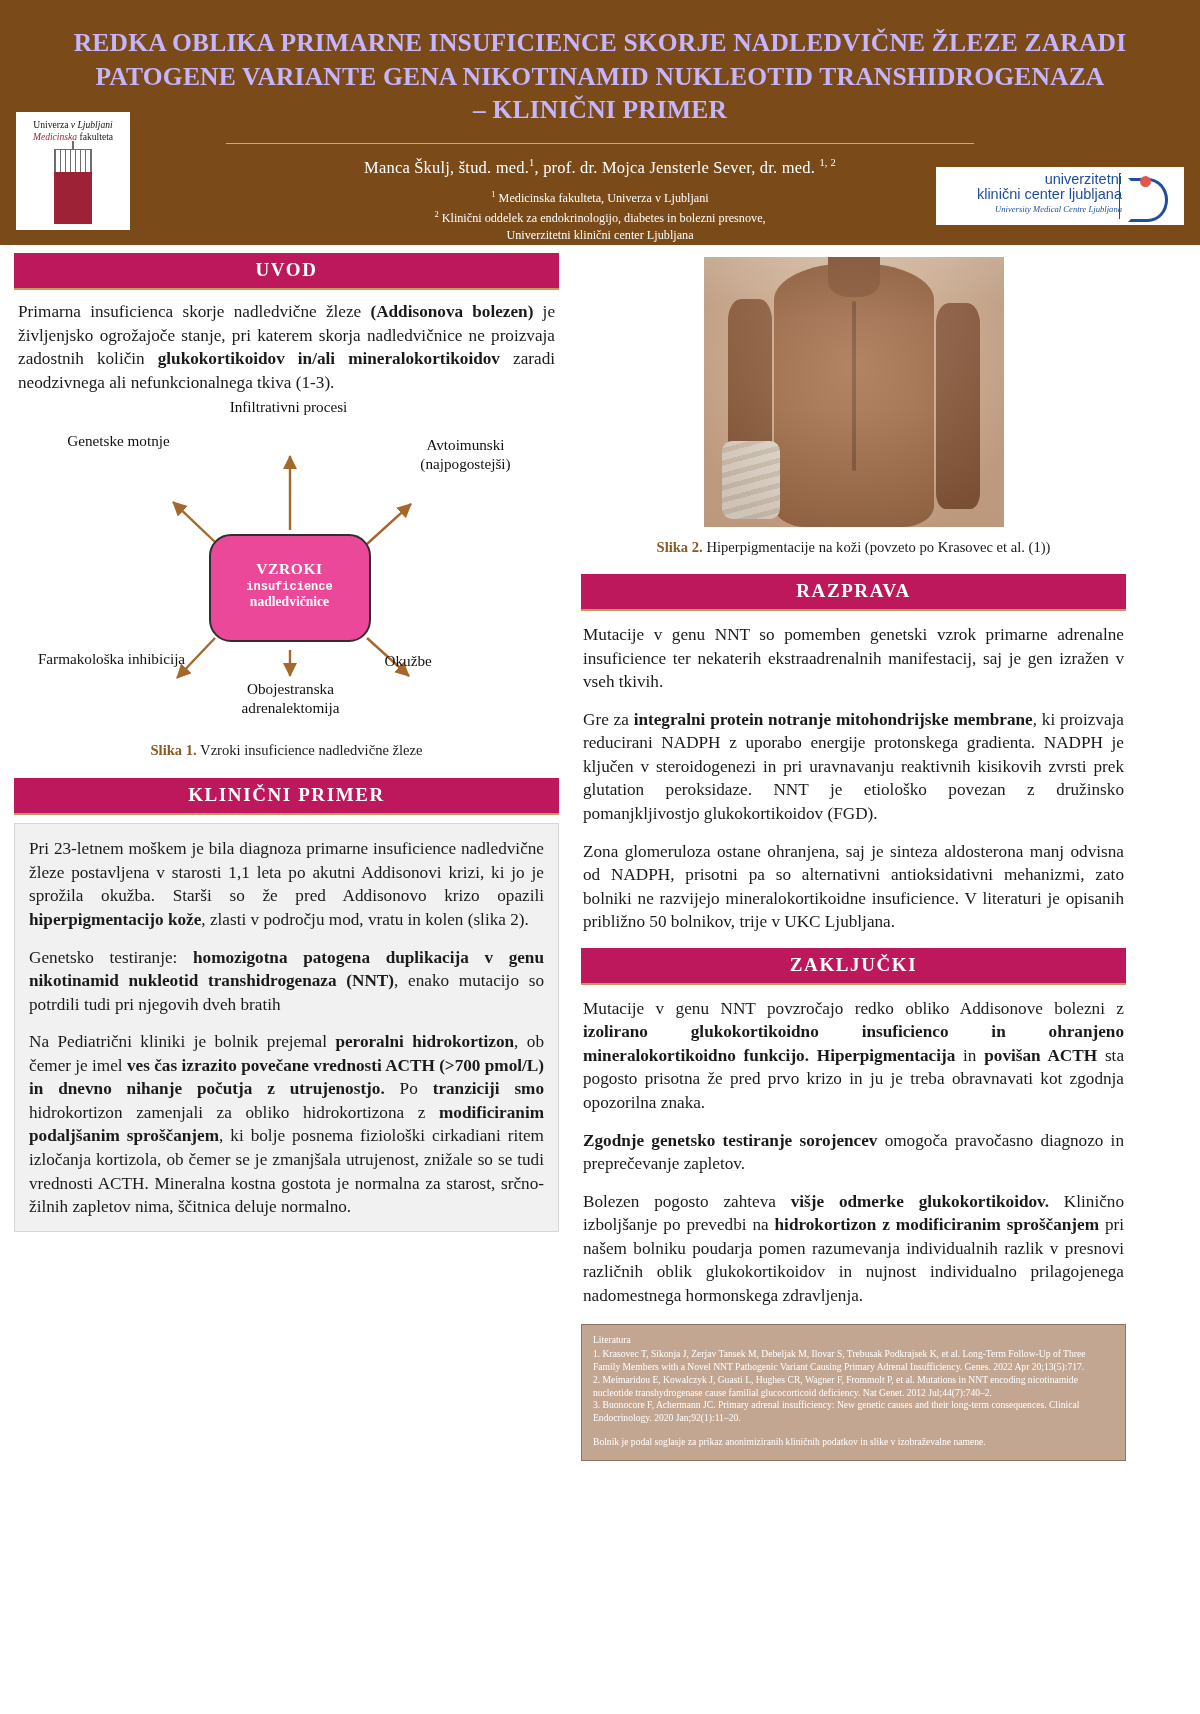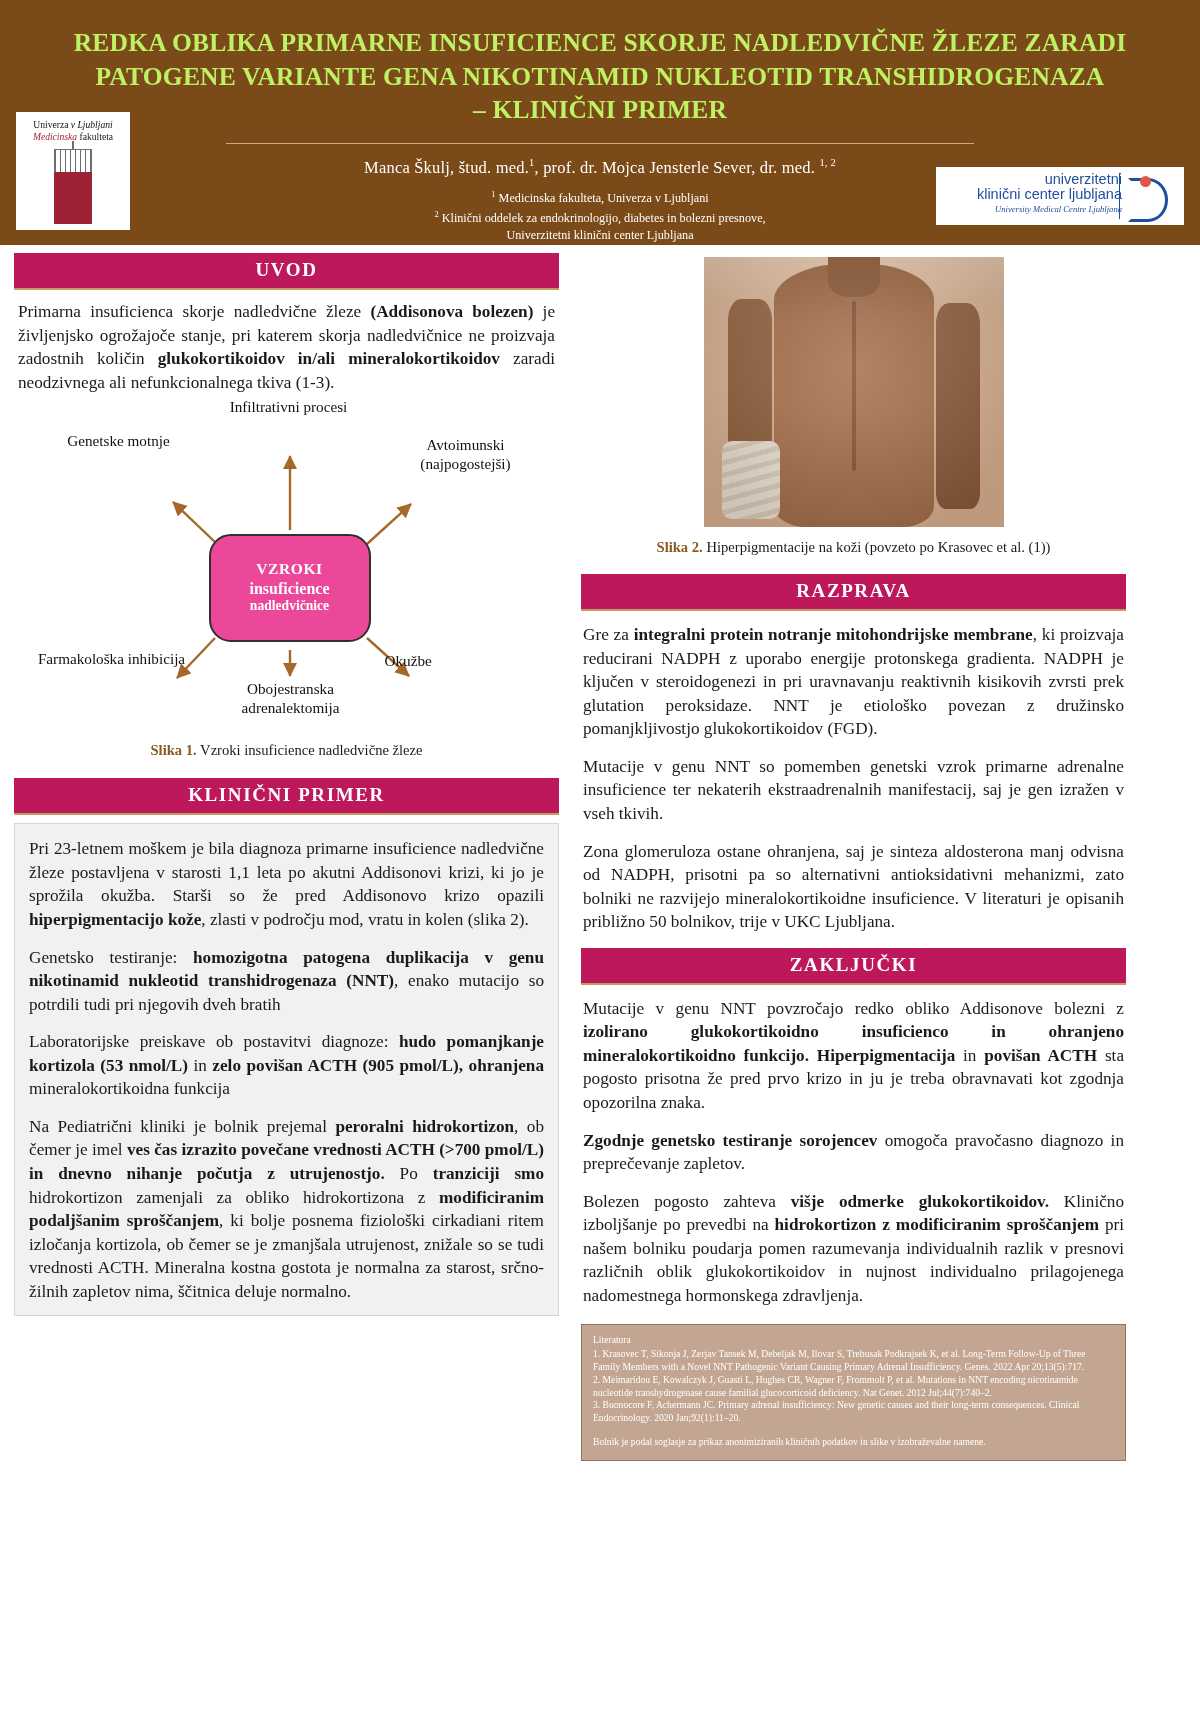--- a/index.html
+++ b/index.html
@@ -22,21 +22,21 @@
     height: 245px;
     position: relative;
     box-sizing: border-box;
     padding: 0;
   }
   .title-block {
     padding-top: 26px;
     text-align: center;
   }
   .poster-title {
-    color: #bef264;
+    color: #c4b5fd;
     font-weight: bold;
     font-size: 25.5px;
     line-height: 1.32;
     letter-spacing: 0.2px;
     margin: 0 auto;
     width: 1105px;
     text-align: center;
   }
   .title-rule {
     width: 748px;
@@ -228,21 +228,21 @@
     background: #ec4899;
     border: 2.5px solid #2f2f2f;
     border-radius: 22px;
     color: #ffffff;
     text-align: center;
     box-sizing: border-box;
     padding-top: 24px;
     font-weight: bold;
   }
   .diag-center .c1 { font-size: 15.5px; letter-spacing: 0.6px; }
-  .diag-center .c2 { font-size: 16px; margin-top: 2px; }
+  .diag-center .c2 { font-size: 12px; margin-top: 2px; font-family: Liberation Mono, monospace; }
   .diag-center .c3 { font-size: 13.6px; }
   .diag-label {
     position: absolute;
     font-size: 15.2px;
     line-height: 1.22;
     text-align: center;
     color: #111;
   }
   .dl-top    { left: 186px; top: 4px;   width: 152px; }
   .dl-tl     { left: 28px;  top: 38px;  width: 128px; }
@@ -419,21 +419,20 @@
 
     <div class="fig-caption">
       <b>Slika 1.</b><span> Vzroki insuficience nadledvične žleze</span>
     </div>
 
     <div class="section-bar" style="margin-top:19px;">KLINIČNI PRIMER</div>
 
     <div class="case-box">
       <p class="body-text">Pri 23-letnem moškem je bila diagnoza primarne insuficience nadledvične žleze postavljena v starosti 1,1 leta po akutni Addisonovi krizi, ki jo je sprožila okužba. Starši so že pred Addisonovo krizo opazili <b>hiperpigmentacijo kože</b>, zlasti v področju mod, vratu in kolen (slika 2).</p>
       <p class="body-text">Genetsko testiranje: <b>homozigotna patogena duplikacija v genu nikotinamid nukleotid transhidrogenaza (NNT)</b>, enako mutacijo so potrdili tudi pri njegovih dveh bratih</p>
-      <p class="body-text">Laboratorijske preiskave ob postavitvi diagnoze: <b>hudo pomanjkanje kortizola (53 nmol/L)</b> in <b>zelo povišan ACTH (905 pmol/L), ohranjena</b> mineralokortikoidna funkcija</p>
       <p class="body-text">Na Pediatrični kliniki je bolnik prejemal <b>peroralni hidrokortizon</b>, ob čemer je imel <b>ves čas izrazito povečane vrednosti ACTH (&gt;700 pmol/L) in dnevno nihanje počutja z utrujenostjo.</b> Po <b>tranziciji smo</b> hidrokortizon zamenjali za obliko hidrokortizona z <b>modificiranim podaljšanim sproščanjem</b>, ki bolje posnema fiziološki cirkadiani ritem izločanja kortizola, ob čemer se je zmanjšala utrujenost, znižale so se tudi vrednosti ACTH. Mineralna kostna gostota je normalna za starost, srčno-žilnih zapletov nima, ščitnica deluje normalno.</p>
     </div>
   </div>
 
   <div class="col-right">
 
     <div class="photo-wrap">
       <div class="photo">
         <div class="torso"></div>
         <div class="neck"></div>
@@ -445,22 +444,22 @@
       </div>
     </div>
 
     <div class="fig-caption" style="margin-top:12px;">
       <b>Slika 2.</b><span> Hiperpigmentacije na koži (povzeto po Krasovec et al. (1))</span>
     </div>
 
     <div class="section-bar" style="margin-top:18px;">RAZPRAVA</div>
 
     <div class="right-text">
+      <p class="body-text">Mutacije v genu NNT so pomemben genetski vzrok primarne adrenalne insuficience ter nekaterih ekstraadrenalnih manifestacij, saj je gen izražen v vseh tkivih.</p>
       <p class="body-text">Gre za <b>integralni protein notranje mitohondrijske membrane</b>, ki proizvaja reducirani NADPH z uporabo energije protonskega gradienta. NADPH je ključen v steroidogenezi in pri uravnavanju reaktivnih kisikovih zvrsti prek glutation peroksidaze. NNT je etiološko povezan z družinsko pomanjkljivostjo glukokortikoidov (FGD).</p>
-      <p class="body-text">Mutacije v genu NNT so pomemben genetski vzrok primarne adrenalne insuficience ter nekaterih ekstraadrenalnih manifestacij, saj je gen izražen v vseh tkivih.</p>
       <p class="body-text">Zona glomeruloza ostane ohranjena, saj je sinteza aldosterona manj odvisna od NADPH, prisotni pa so alternativni antioksidativni mehanizmi, zato bolniki ne razvijejo mineralokortikoidne insuficience. V literaturi je opisanih približno 50 bolnikov, trije v UKC Ljubljana.</p>
     </div>
 
     <div class="section-bar" style="margin-top:10px;">ZAKLJUČKI</div>
 
     <div class="right-text">
       <p class="body-text">Mutacije v genu NNT povzročajo redko obliko Addisonove bolezni z <b>izolirano glukokortikoidno insuficienco in ohranjeno mineralokortikoidno funkcijo. Hiperpigmentacija</b> in <b>povišan ACTH</b> sta pogosto prisotna že pred prvo krizo in ju je treba obravnavati kot zgodnja opozorilna znaka.</p>
       <p class="body-text"><b>Zgodnje genetsko testiranje sorojencev</b> omogoča pravočasno diagnozo in preprečevanje zapletov.</p>
       <p class="body-text">Bolezen pogosto zahteva <b>višje odmerke glukokortikoidov.</b> Klinično izboljšanje po prevedbi na <b>hidrokortizon z modificiranim sproščanjem</b> pri našem bolniku poudarja pomen razumevanja individualnih razlik v presnovi različnih oblik glukokortikoidov in nujnost individualno prilagojenega nadomestnega hormonskega zdravljenja.</p>
     </div>

